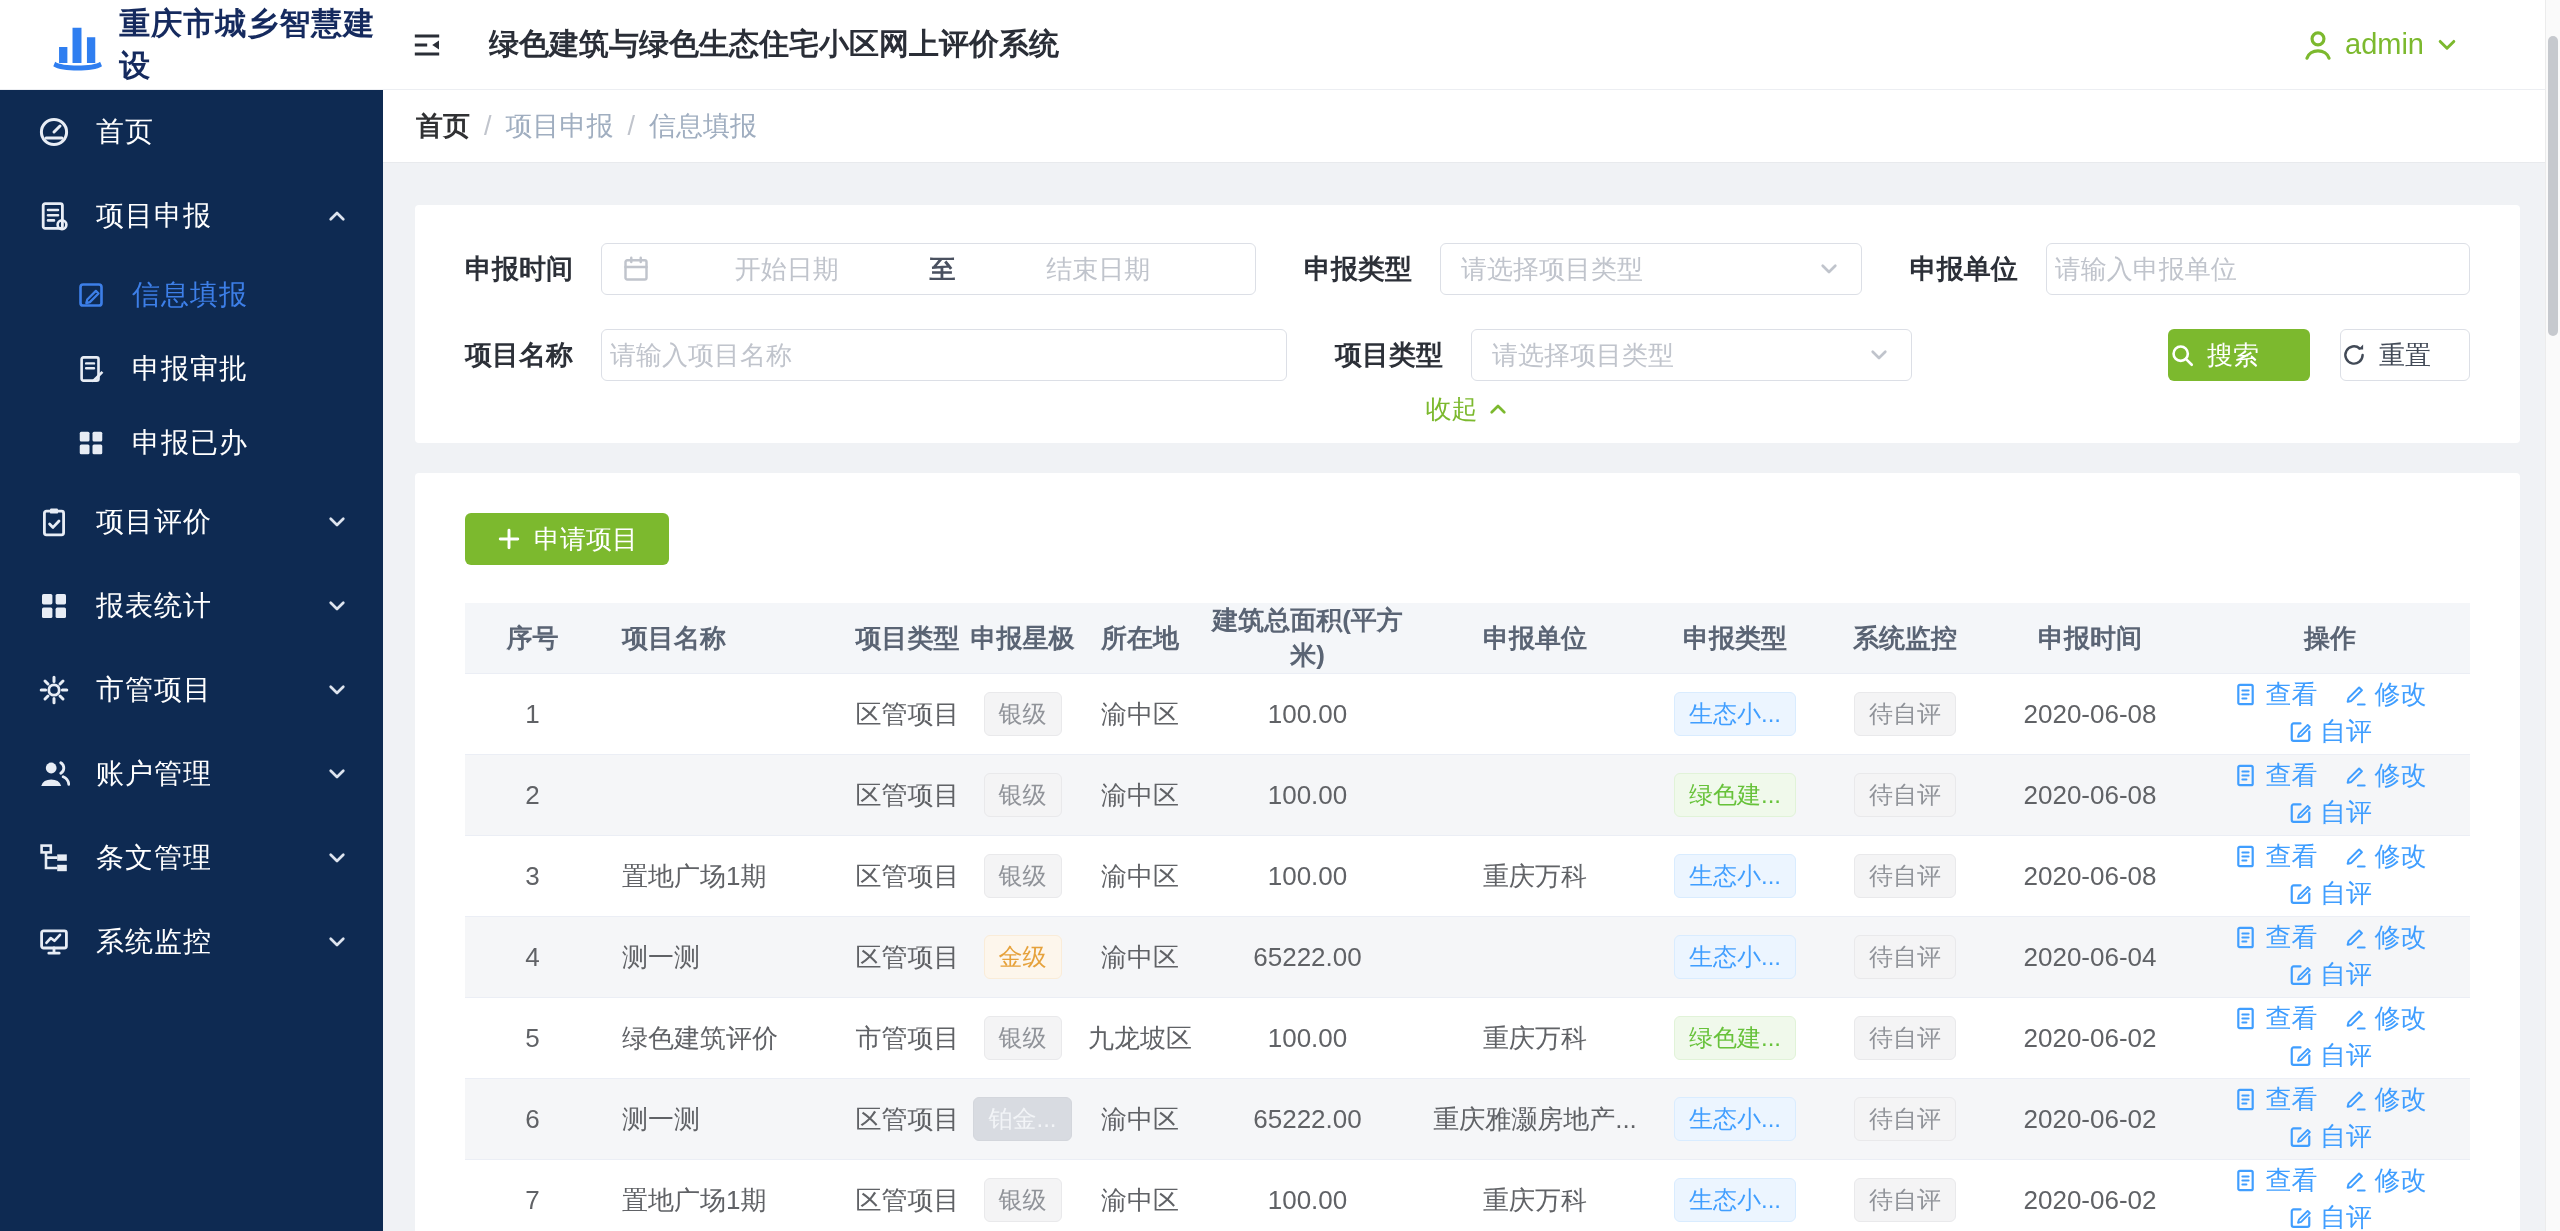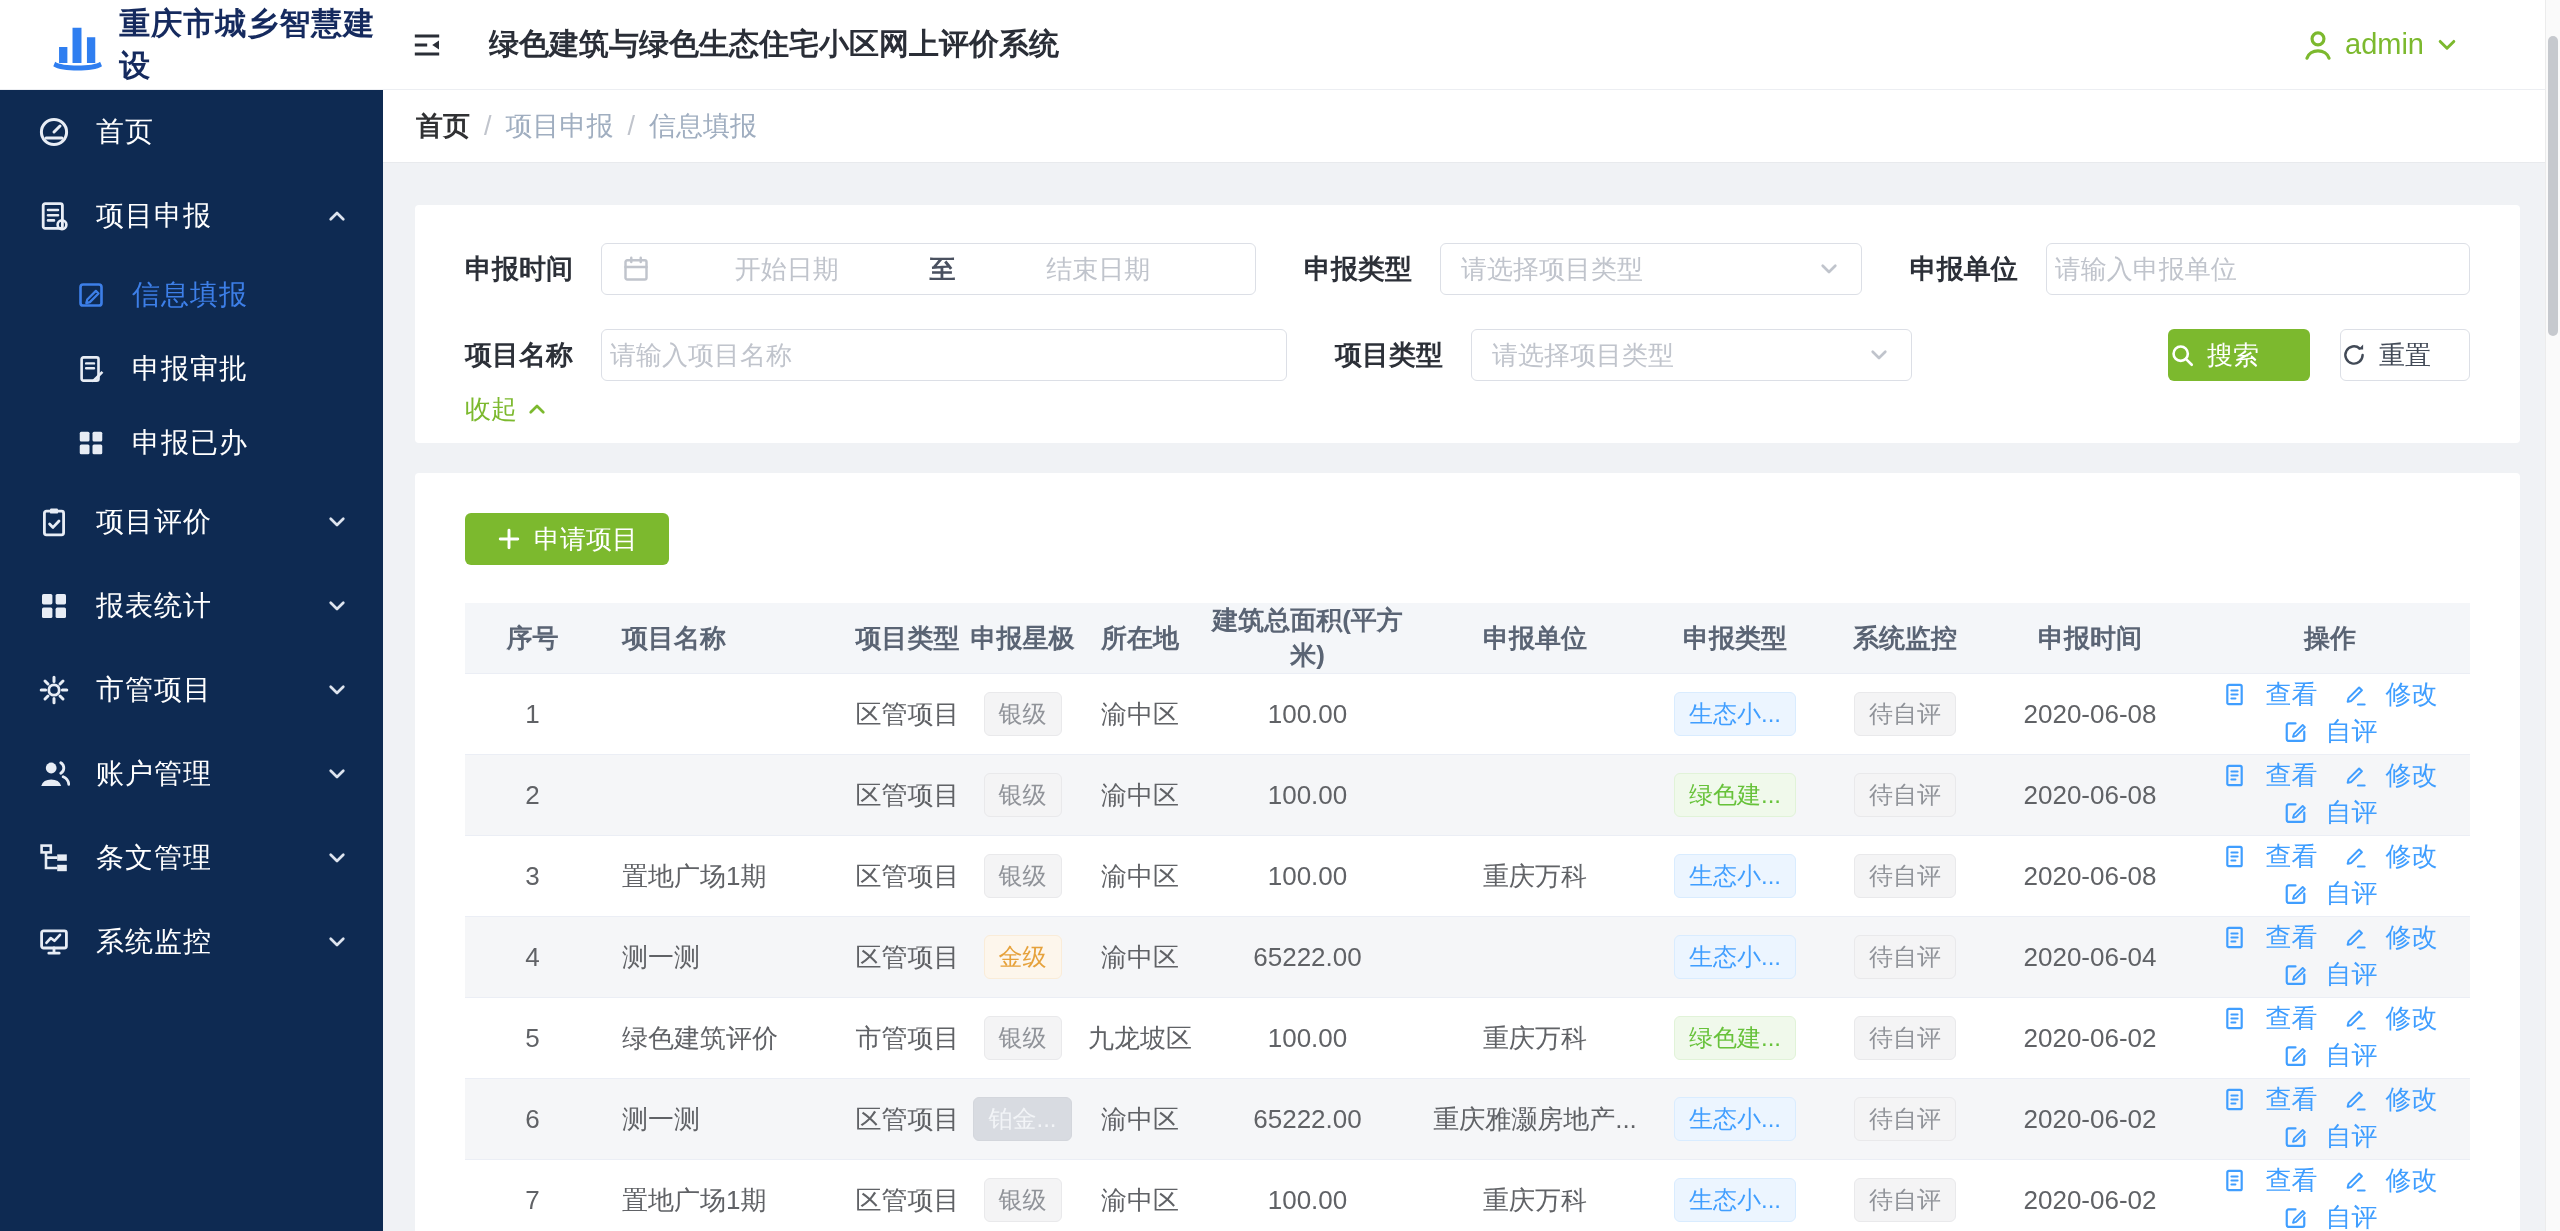--- a/index.html
+++ b/index.html
@@ -64,41 +64,41 @@
   .sel .ph { flex:1; color:#c0c4cc; }
   .sel .chev { width:24px; height:24px; color:#c0c4cc; flex:none; }
   input.inp { width:686px; margin-left:28px; padding:0 8px; outline:none; }
   input.inp::placeholder { color:#c0c4cc; }
   input.inp.w445 { width:445px; }
   .btn { height:52px; border-radius:6px; font-size:26px; display:inline-flex; align-items:center;
     justify-content:flex-start; cursor:pointer; border:1px solid transparent; }
   .btn svg { width:26px; height:26px; margin-right:12px; }
   .btn-search { background:#7cb92e; color:#ffffff; width:142px; margin-left:auto; }
   .btn-reset { background:#ffffff; color:#424a57; border-color:#dcdfe6; width:130px; margin-left:30px; }
-  .collapse-row { display:flex; justify-content:flex-start; align-items:center; height:48px; margin-top:4px; }
+  .collapse-row { display:flex; justify-content:center; align-items:center; height:48px; margin-top:4px; }
   .collapse-link { color:#7cb92e; font-size:26px; display:inline-flex; align-items:center; cursor:pointer; }
   .collapse-link svg { width:24px; height:24px; margin-left:8px; }
 
   
   .btn-apply { background:#7cb92e; color:#fff; padding:0 30px; }
   .btn-apply svg { width:26px; height:26px; }
   table { width:2005px; border-collapse:collapse; table-layout:fixed; margin-top:38px; }
   thead th { height:65px; background:#f4f6f9; font-size:26px; font-weight:700; color:#5a6474;
     border-bottom:1px solid #ebeef5; text-align:center; }
   thead th.al, td.al { text-align:left; padding-left:22px; }
   tbody td { height:81px; font-size:26px; color:#606266; border-bottom:1px solid #ebeef5; text-align:center; }
   tbody tr:nth-child(even) { background:#f5f6f8; }
   .tag { display:inline-flex; align-items:center; justify-content:center; height:44px; padding:0 14px;
     border-radius:6px; font-size:24px; border:1px solid transparent; max-width:150px; white-space:nowrap; }
   .tag[data-type="silver"], .tag-info { background:#f4f4f5; border-color:#e9e9eb; color:#909399; }
   .tag[data-type="gold"]   { background:#fdf6ec; border-color:#faecd8; color:#e6a23c; }
   .tag[data-type="platinum"]{ background:#d8dbe1; border-color:#d3d6dc; color:#f2f4f7; }
   .tag[data-type="eco"]    { background:#ecf5ff; border-color:#d9ecff; color:#409eff; }
   .tag[data-type="green"]  { background:#f0f9eb; border-color:#e1f3d8; color:#67c23a; }
-  .act { display:inline-flex; align-items:center; color:#409eff; cursor:pointer; margin:0 9px; text-decoration:none;gap:11px; }
+  .act { display:inline-flex; align-items:center; color:#409eff; cursor:pointer; margin:0 9px; text-decoration:none; }
   .act svg { width:25px; height:25px; margin-right:7px; }
 
   
   .scrollbar { position:absolute; top:0; right:0; width:15px; height:1231px; background:#fafafa;
     border-left:1px solid #ececec; z-index:5; }
   .scroll-thumb { position:absolute; top:36px; left:2px; width:10px; height:300px; border-radius:6px; background:#c6c9ce; }
 </style>
 </head>
 <body>
 

